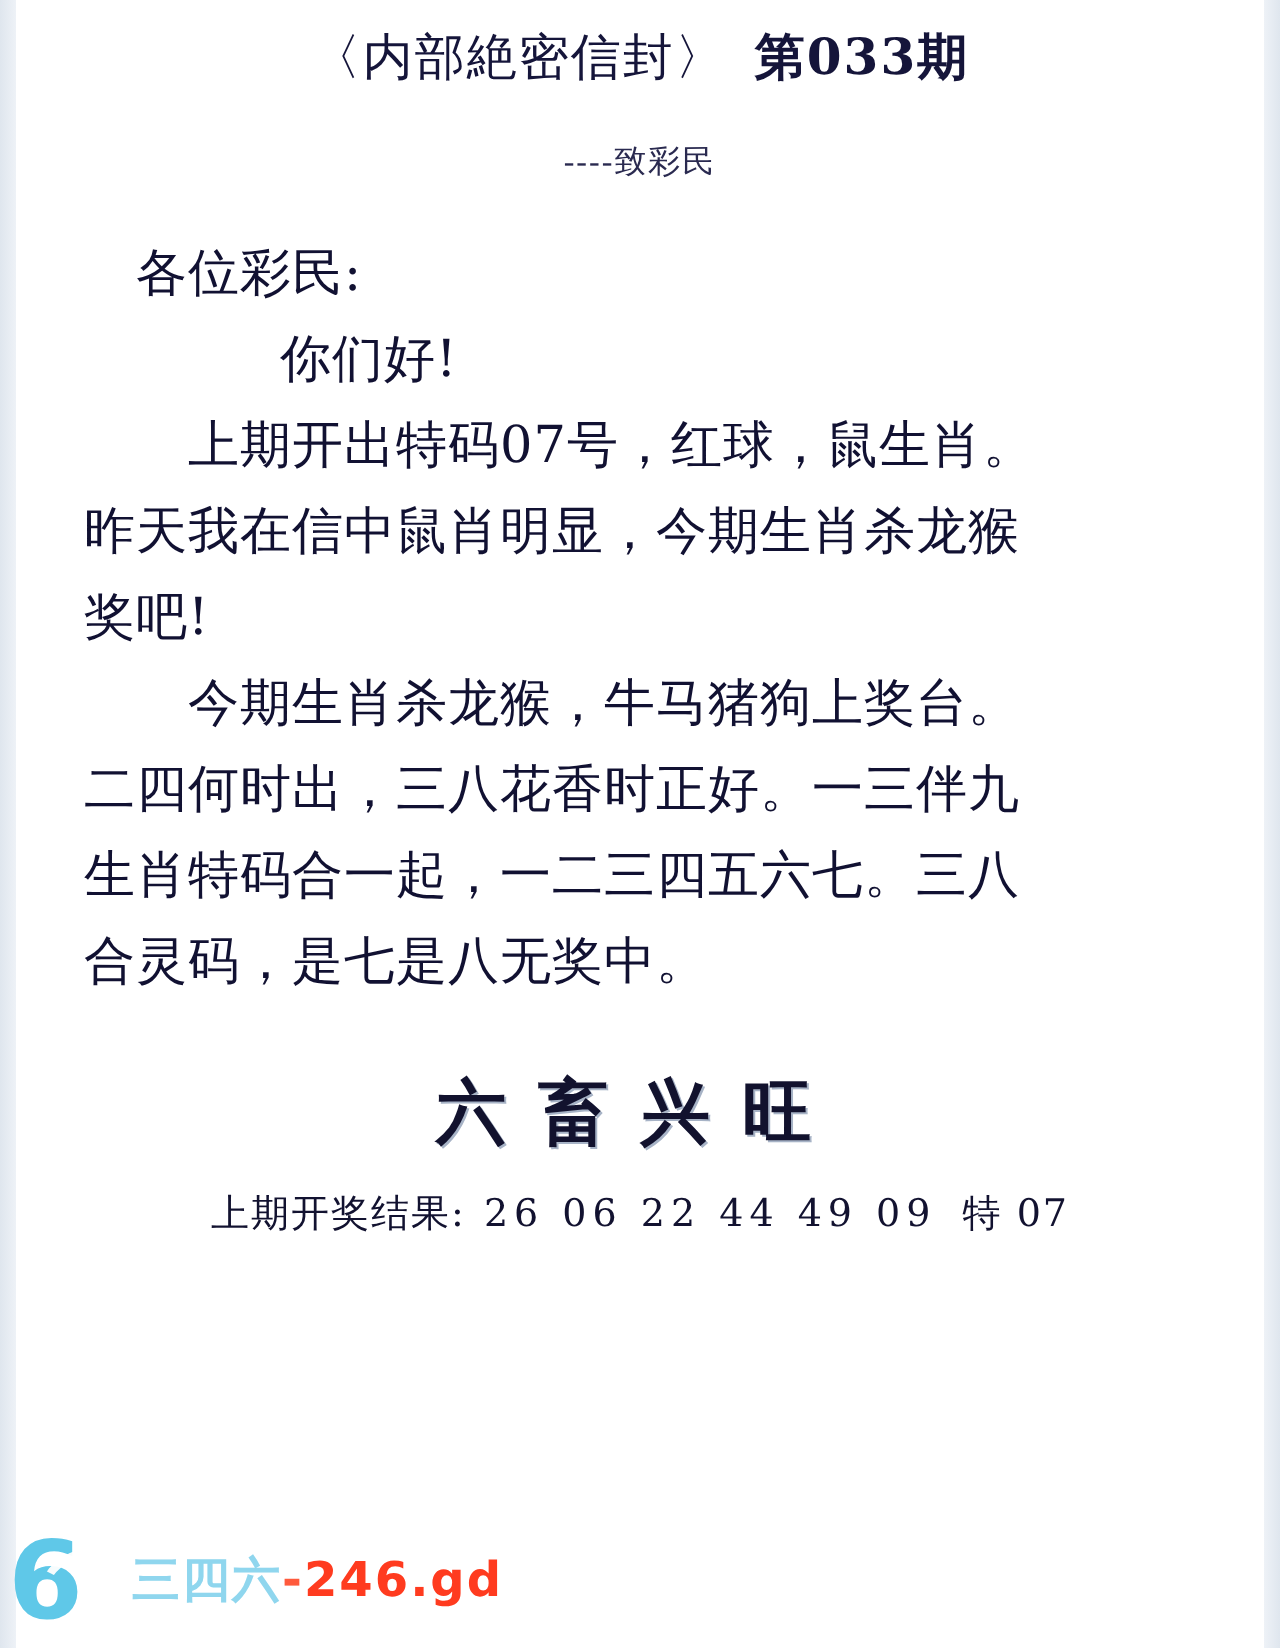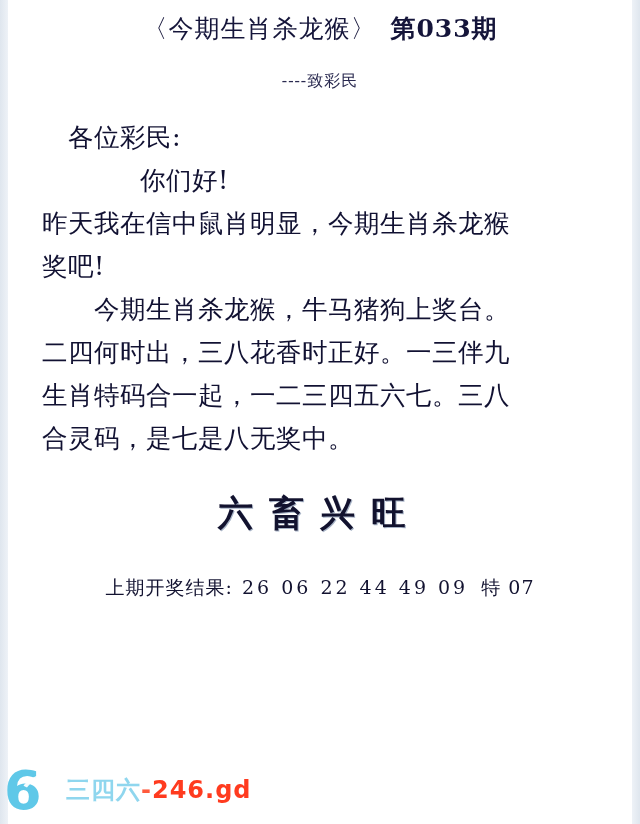--- a/index.html
+++ b/index.html
@@ -87,21 +87,21 @@
     font-size: 35px;
     font-weight: bold;
     letter-spacing: 16px;
     color: #12122e;
     font-family: "DejaVu Serif", serif;
     text-shadow: 1px 1px 0 #a7b3c6;
   }
 
   .result-line {
     text-align: center;
-    margin-top: 38px;
+    margin-top: 14px;
     font-size: 19px;
     color: #121230;
     font-family: "DejaVu Serif", serif;
     letter-spacing: 1px;
   }
   .result-line .label { margin-right: 2px; }
   .result-line .nums { letter-spacing: 3px; }
   .result-line .special { margin-left: 6px; }
 
   
@@ -160,28 +160,29 @@
 <body>
 
 <div class="page">
   <div class="edge-left"></div>
   <div class="edge-right"></div>
 
   <div class="content">
 
 
     <div class="subtitle">
-      <span>〈今期生肖杀龙猴〉</span><span class="issue">第033期</span>
+      <span>〈内部絶密信封〉</span><span class="issue">第033期</span>
     </div>
 
     <div class="dedication">----致彩民</div>
 
     <div class="body-text">
       <div class="p-salutation">各位彩民:</div>
       <div class="p-greeting">你们好!</div>
+      <div class="p-indent">上期开出特码07号，红球，鼠生肖。</div>
       <div class="p-flush">昨天我在信中鼠肖明显，今期生肖杀龙猴</div>
       <div class="p-flush">奖吧!</div>
       <div class="p-indent">今期生肖杀龙猴，牛马猪狗上奖台。</div>
       <div class="p-flush">二四何时出，三八花香时正好。一三伴九</div>
       <div class="p-flush">生肖特码合一起，一二三四五六七。三八</div>
       <div class="p-flush">合灵码，是七是八无奖中。</div>
     </div>
 
     <div class="slogan">六畜兴旺</div>
 

